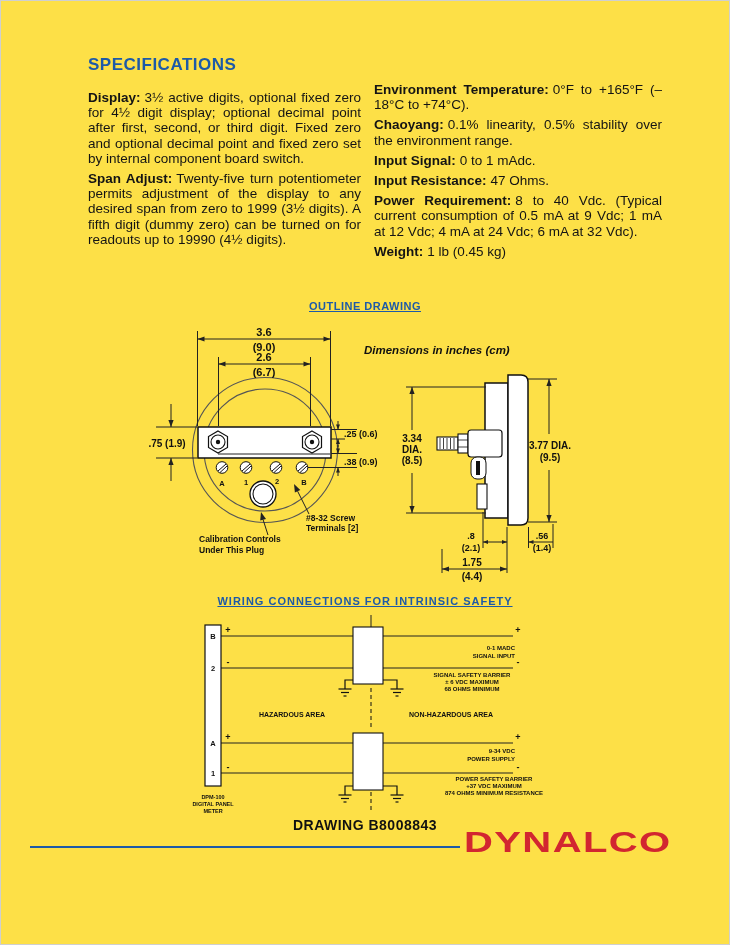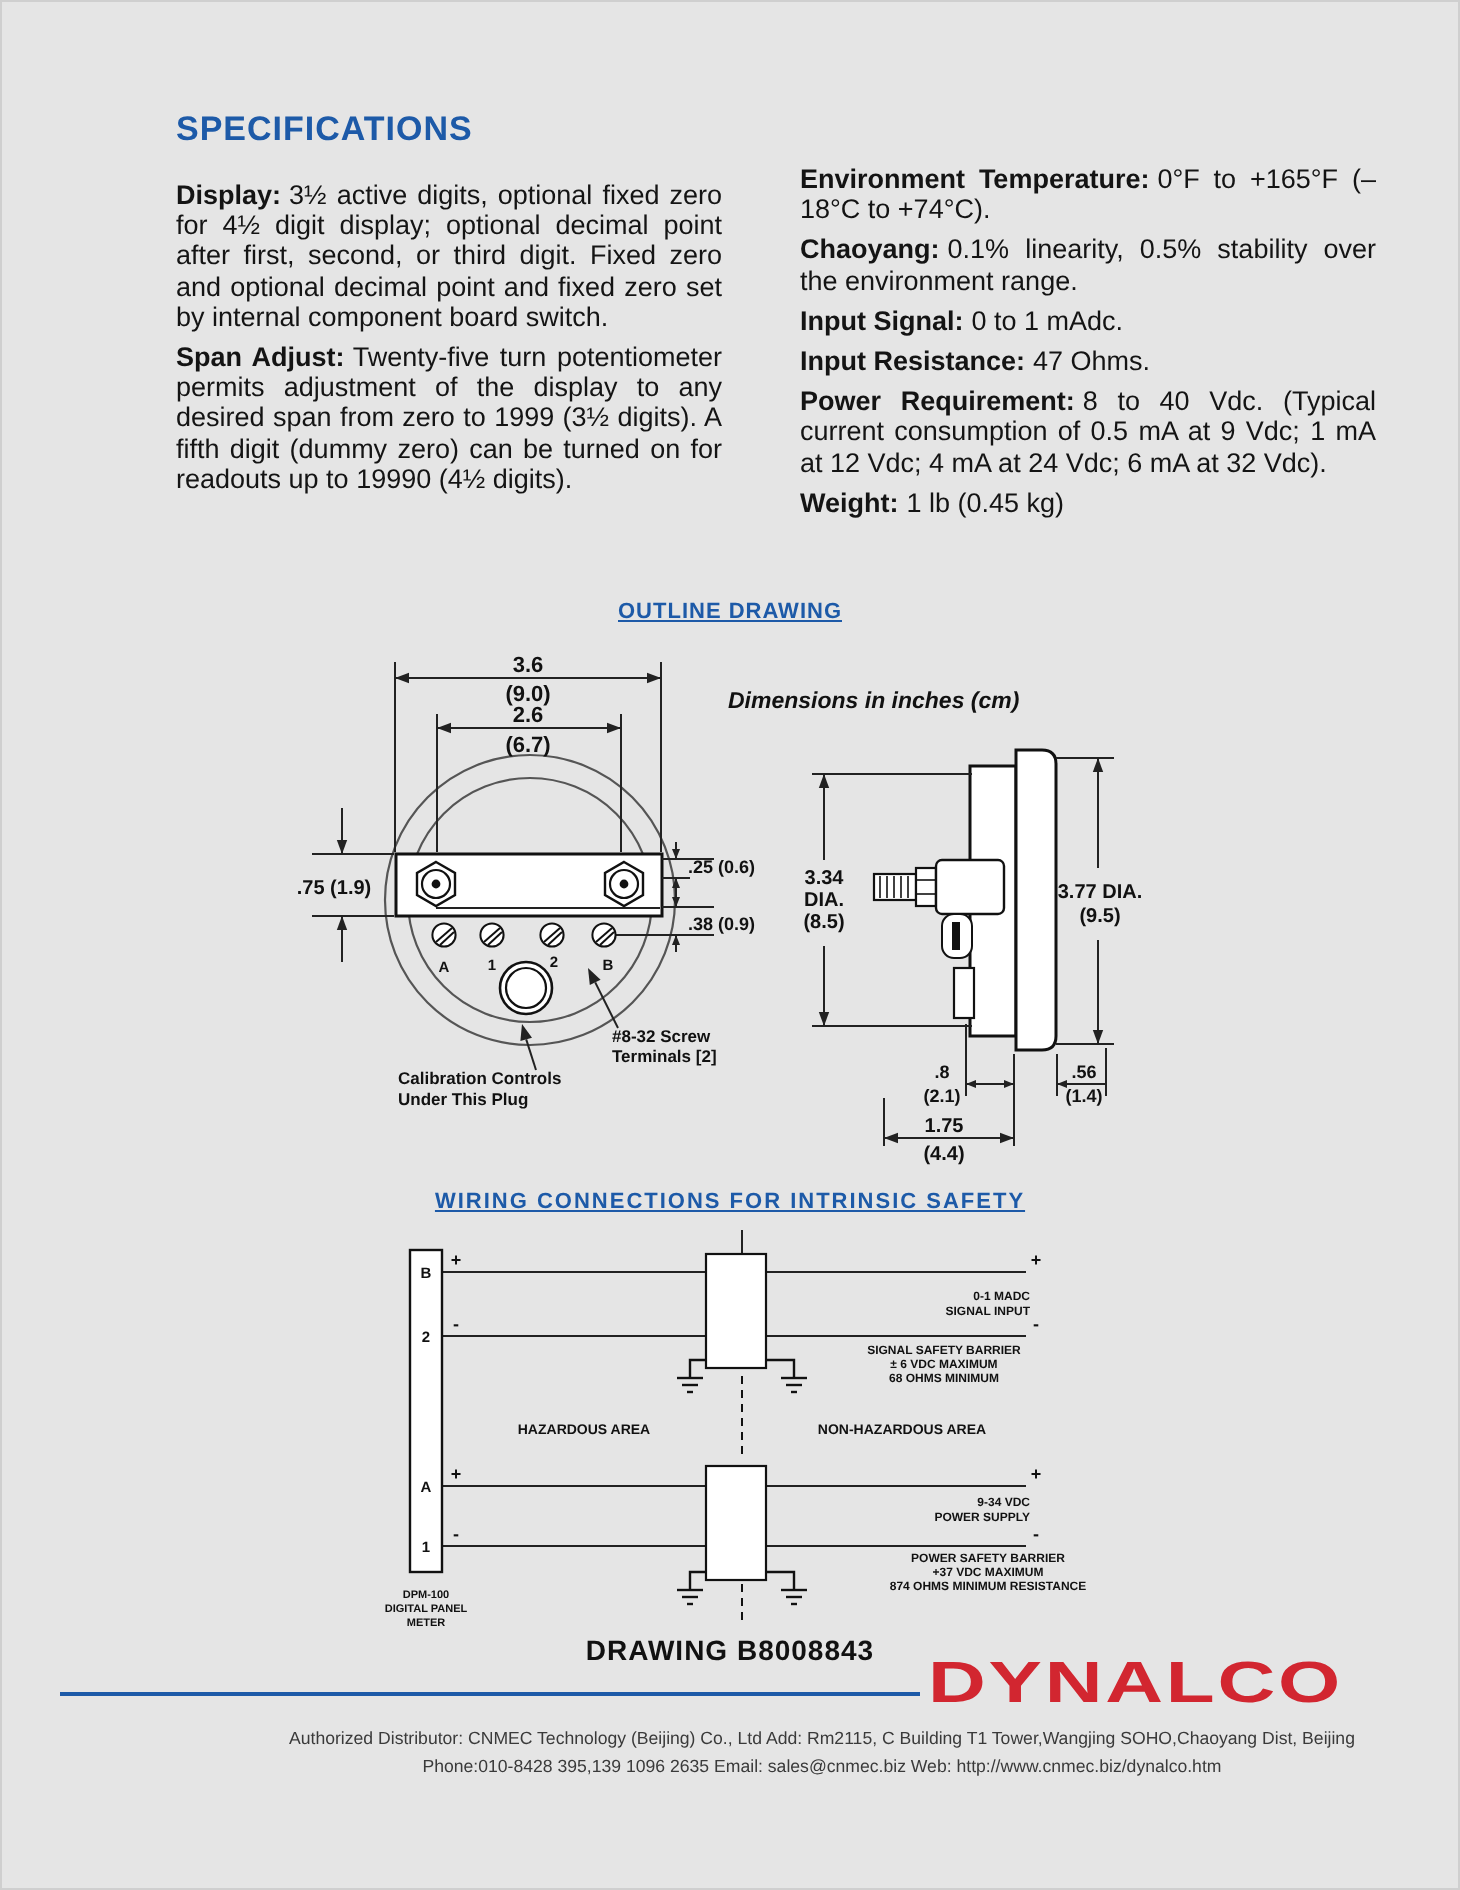--- a/index.html
+++ b/index.html
@@ -1,25 +1,25 @@
 <!DOCTYPE html>
 <html><head>
 <meta charset="utf-8">
 <style>
   html,body{margin:0;padding:0;background:#fff;}
   .page{
-    position:relative;width:730px;height:945px;background:#e5e5e5;
+    position:relative;width:730px;height:945px;background:#fde047;
     font-family:"Liberation Sans",sans-serif;color:#111;overflow:hidden;
     box-shadow:inset 0 0 0 1px #cfcfcf;
   }
   .h-blue{color:#1d5aa8;font-weight:bold;}
   #specs-heading{position:absolute;left:88px;top:55px;font-size:17px;letter-spacing:.5px;}
   .col{position:absolute;font-size:13.5px;line-height:15.2px;text-align:justify;color:#141414;}
   #col-left{left:88px;top:90px;width:273px;}
-  #col-right{left:374px;top:82px;width:288px;margin-left:26px;}
+  #col-right{left:374px;top:82px;width:288px;}
   .col p{margin:0 0 5px 0;}
   .col b{padding-right:4px;}
   #outline-heading{position:absolute;left:0;top:300px;width:730px;text-align:center;
     font-size:11px;letter-spacing:.5px;text-decoration:underline;}
   #wiring-heading{position:absolute;left:0;top:595px;width:730px;text-align:center;
     font-size:11px;letter-spacing:1px;text-decoration:underline;}
   #outline-svg{position:absolute;left:0;top:322px;}
   #wiring-svg{position:absolute;left:0;top:610px;}
   #drawing-number{position:absolute;left:280px;top:817px;width:170px;text-align:center;
     font-size:14px;font-weight:bold;letter-spacing:.5px;color:#111;}
@@ -296,18 +296,14 @@
     <text class="wlbl-xs" x="213" y="799" text-anchor="middle">DPM-100</text>
     <text class="wlbl-xs" x="213" y="806" text-anchor="middle">DIGITAL PANEL</text>
     <text class="wlbl-xs" x="213" y="813" text-anchor="middle">METER</text>
   </svg>
 
   <div id="drawing-number">DRAWING B8008843</div>
 
   <div id="logo-rule" style="background: rgb(29, 90, 168);"></div>
   <div id="logo" style="color: rgb(210, 38, 48);">DYNALCO</div>
 
-  <div id="footer">
-    <div>Authorized Distributor: CNMEC Technology (Beijing) Co., Ltd Add: Rm2115, C Building T1 Tower,Wangjing SOHO,Chaoyang Dist, Beijing</div>
-    <div>Phone:010-8428 395,139 1096 2635 Email: sales@cnmec.biz Web: http://www.cnmec.biz/dynalco.htm</div>
-  </div>
 
 </div>
 
 </body></html>

